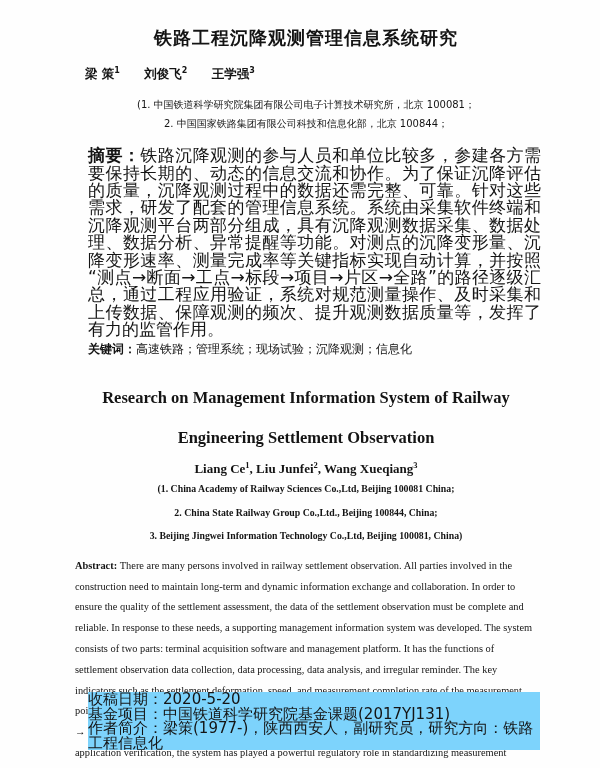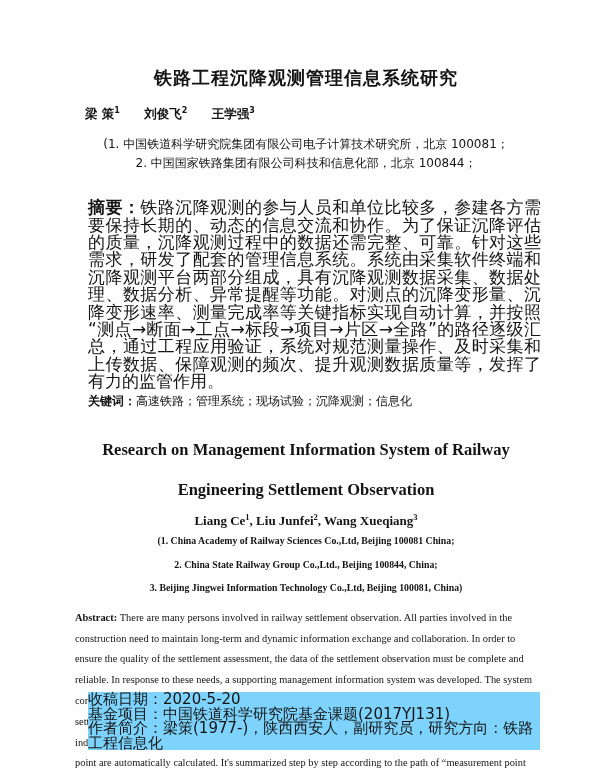--- a/index.html
+++ b/index.html
@@ -5,40 +5,40 @@
   html,body{margin:0;padding:0;background:#ffffff;}
   .page{
     position:relative;
     width:600px;height:768px;
     margin:0 auto;
     background:#fefefe;
     color:#141414;
     overflow:hidden;
     font-family:"Liberation Serif", serif;
     box-sizing:border-box;
-    padding:60px 63px 0 75px;
+    padding:20px 63px 0 75px;
   }
   
   .title-zh{
     font-family:"DejaVu Sans", sans-serif;
     font-size:18px;font-weight:bold;
     text-align:center;letter-spacing:1px;
     margin:6px 0 16px 0;
   }
   .authors-zh{
     text-align:left;font-size:12.5px;font-weight:bold;
     font-family:"DejaVu Sans", sans-serif;
     margin:0 0 12px 0;
   }
   .authors-zh .au{margin:0 10px;}
   .authors-zh sup{font-size:8px;}
   .affil-zh{
-    text-align:center;font-size:12px;line-height:19px;
+    text-align:center;font-size:10px;line-height:19px;
     font-family:"DejaVu Sans", sans-serif;
-    margin:0 0 26px 0;
+    margin:0 0 14px 0;
   }
   .abstract-zh{
     font-size:17px;line-height:17.4px;
     text-align:justify;
     font-family:"DejaVu Sans", sans-serif;
     margin:0 -4px 0 13px;
   }
   .abstract-zh .lbl{font-weight:bold;}
   .keywords-zh{
     font-size:12px;line-height:17.4px;

